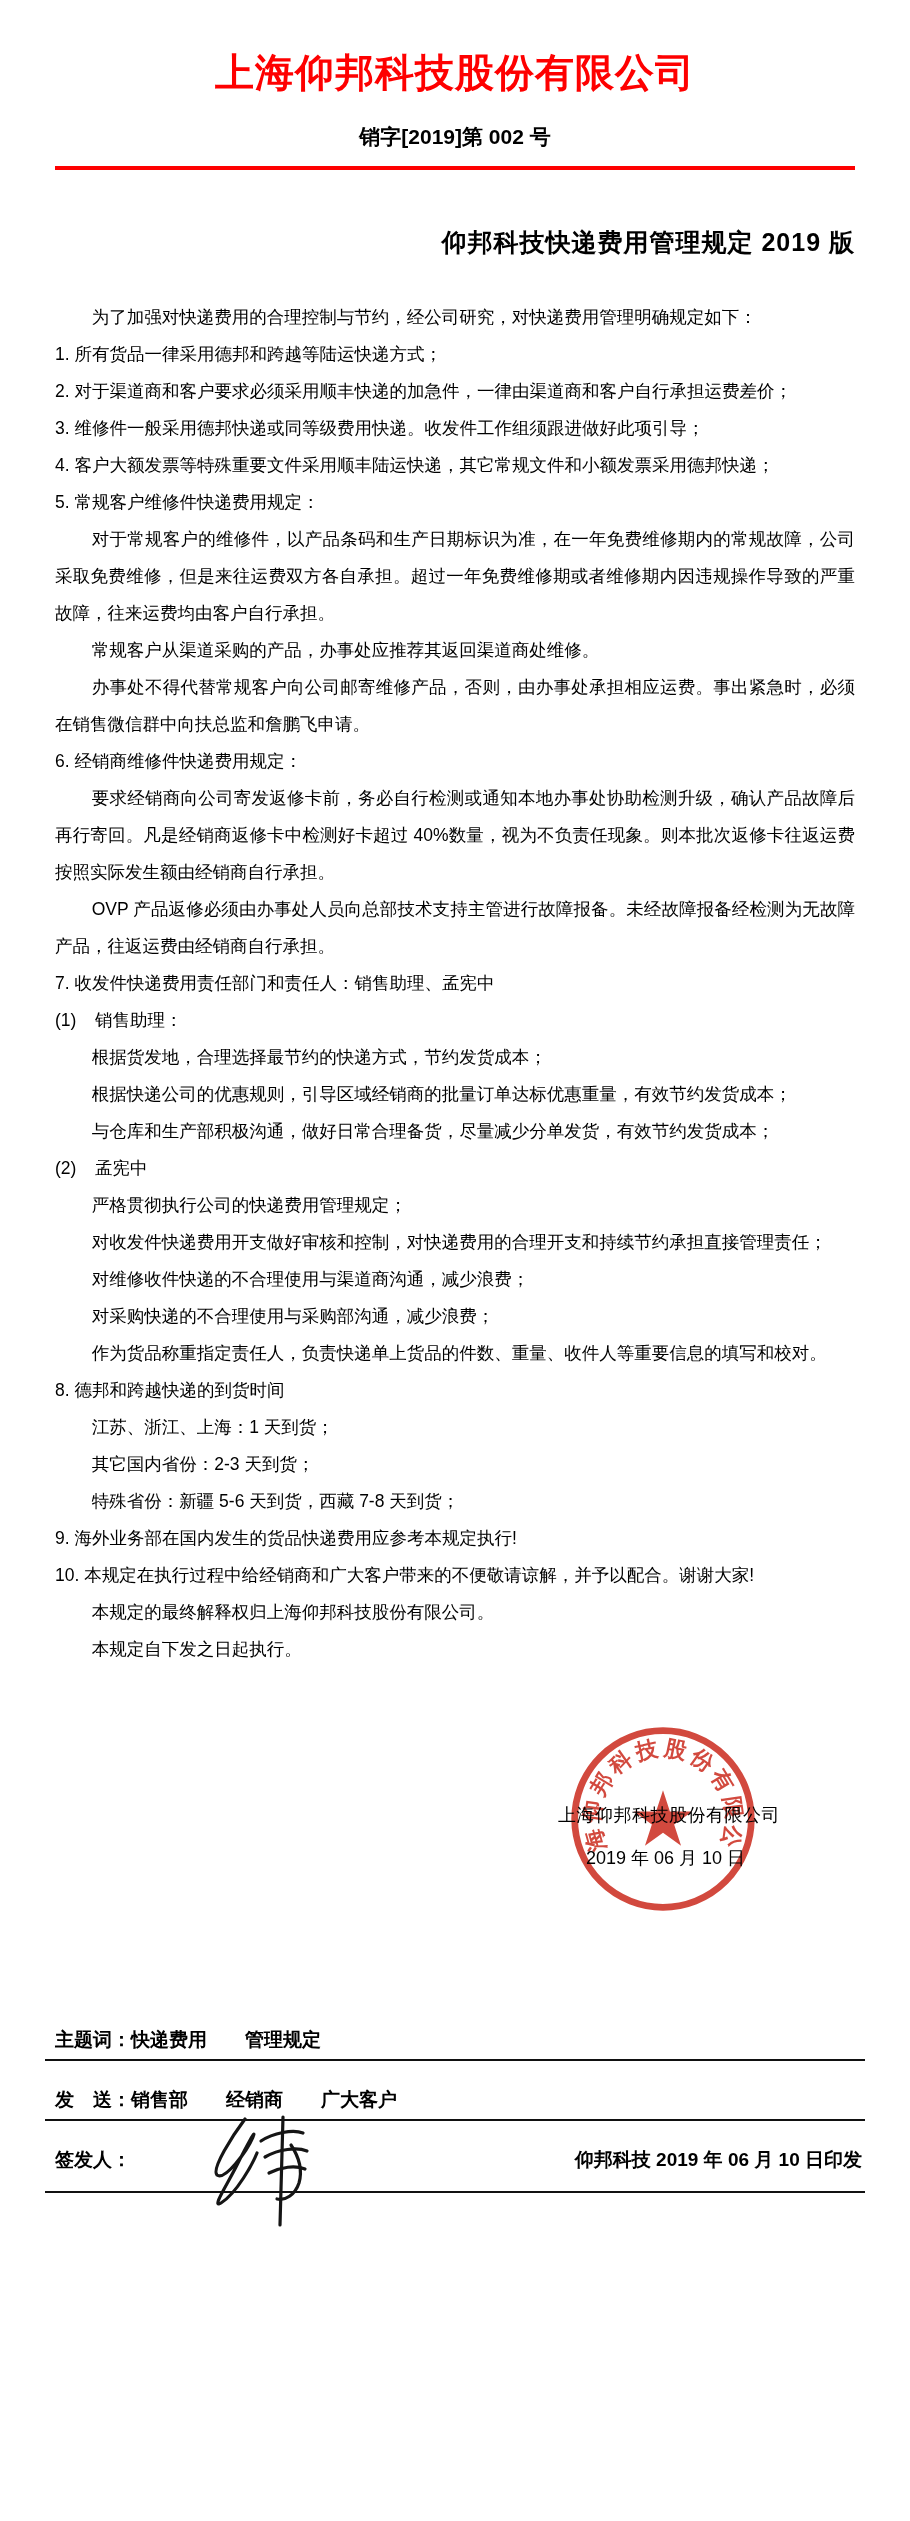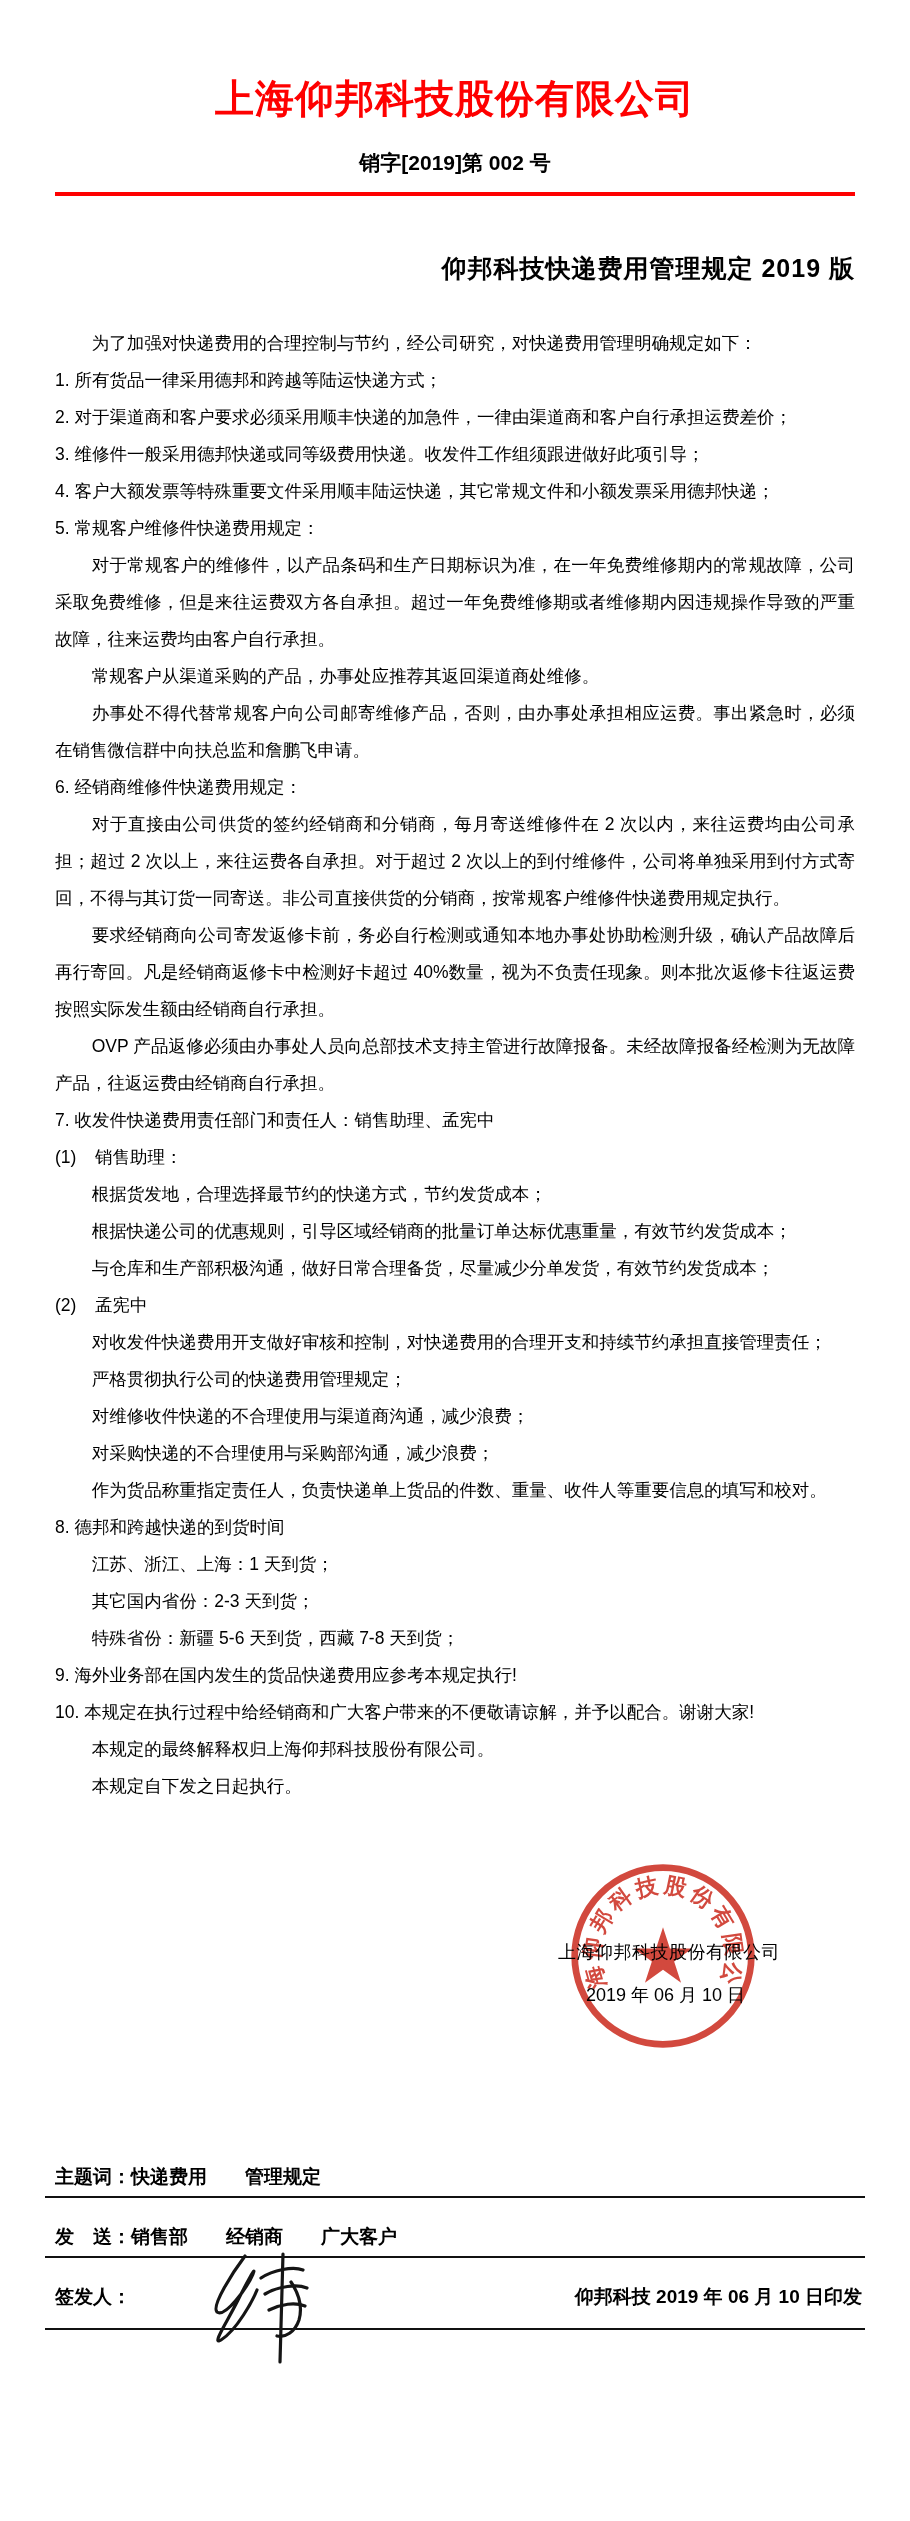--- a/index.html
+++ b/index.html
@@ -1,20 +1,20 @@
 <!DOCTYPE html>
 <html><head>
 <meta charset="utf-8">
 <style>
   html,body{margin:0;padding:0;}
   body{
     width:910px;height:2521px;overflow:hidden;background:#ffffff;
     font-family:"Liberation Sans","DejaVu Sans",sans-serif;color:#000;
   }
-  .page{padding:58px 55px 0;position:relative;}
+  .page{padding:32px 55px 0;position:relative;}
   .company-title{
     margin:18px 0 0;text-align:center;font-size:39px;font-weight:900;
     color:#fe0000;letter-spacing:1px;line-height:1.2;
   }
   .doc-number{margin-top:26px;text-align:center;font-size:21px;font-weight:600;}
   .red-rule{height:4px;background:#fe0000;margin-top:15px;}
   .doc-title{margin-top:56px;text-align:right;font-size:25px;font-weight:bold;letter-spacing:1px;}
   .body-text{margin-top:40px;font-size:17.5px;line-height:37px;}
   .body-text p{margin:0;}
   .indent{text-indent:2.1em;}
@@ -54,37 +54,36 @@
     <p class="indent">为了加强对快递费用的合理控制与节约，经公司研究，对快递费用管理明确规定如下：</p>
     <p class="flush">1. 所有货品一律采用德邦和跨越等陆运快递方式；</p>
     <p class="flush">2. 对于渠道商和客户要求必须采用顺丰快递的加急件，一律由渠道商和客户自行承担运费差价；</p>
     <p class="flush">3. 维修件一般采用德邦快递或同等级费用快递。收发件工作组须跟进做好此项引导；</p>
     <p class="flush">4. 客户大额发票等特殊重要文件采用顺丰陆运快递，其它常规文件和小额发票采用德邦快递；</p>
     <p class="flush">5. 常规客户维修件快递费用规定：</p>
     <p class="indent just">对于常规客户的维修件，以产品条码和生产日期标识为准，在一年免费维修期内的常规故障，公司采取免费维修，但是来往运费双方各自承担。超过一年免费维修期或者维修期内因违规操作导致的严重故障，往来运费均由客户自行承担。</p>
     <p class="indent">常规客户从渠道采购的产品，办事处应推荐其返回渠道商处维修。</p>
     <p class="indent just">办事处不得代替常规客户向公司邮寄维修产品，否则，由办事处承担相应运费。事出紧急时，必须在销售微信群中向扶总监和詹鹏飞申请。</p>
     <p class="flush">6. 经销商维修件快递费用规定：</p>
-    <p class="indent just">对于直接由公司供货的签约经销商和分销商，每月寄送维修件在 2 次以内，来往运费均由公司承担；超过 2 次以上，来往运费各自承担。对于超过 2 次以上的到付维修件，公司将单独采用到付方式寄回，不得与其订货一同寄送。非公司直接供货的分销商，按常规客户维修件快递费用规定执行。</p>
     <p class="indent just">要求经销商向公司寄发返修卡前，务必自行检测或通知本地办事处协助检测升级，确认产品故障后再行寄回。凡是经销商返修卡中检测好卡超过 40%数量，视为不负责任现象。则本批次返修卡往返运费按照实际发生额由经销商自行承担。</p>
     <p class="indent just">OVP 产品返修必须由办事处人员向总部技术支持主管进行故障报备。未经故障报备经检测为无故障产品，往返运费由经销商自行承担。</p>
     <p class="flush">7. 收发件快递费用责任部门和责任人：销售助理、孟宪中</p>
     <p class="enum">
       <span class="enum-marker">(1)</span>
       <span>销售助理：</span>
     </p>
     <p class="sub">根据货发地，合理选择最节约的快递方式，节约发货成本；</p>
     <p class="sub">根据快递公司的优惠规则，引导区域经销商的批量订单达标优惠重量，有效节约发货成本；</p>
     <p class="sub">与仓库和生产部积极沟通，做好日常合理备货，尽量减少分单发货，有效节约发货成本；</p>
     <p class="enum">
       <span class="enum-marker">(2)</span>
       <span>孟宪中</span>
     </p>
+    <p class="sub">严格贯彻执行公司的快递费用管理规定；</p>
     <p class="sub">对收发件快递费用开支做好审核和控制，对快递费用的合理开支和持续节约承担直接管理责任；</p>
-    <p class="sub">严格贯彻执行公司的快递费用管理规定；</p>
     <p class="sub">对维修收件快递的不合理使用与渠道商沟通，减少浪费；</p>
     <p class="sub">对采购快递的不合理使用与采购部沟通，减少浪费；</p>
     <p class="sub">作为货品称重指定责任人，负责快递单上货品的件数、重量、收件人等重要信息的填写和校对。</p>
     <p class="flush">8. 德邦和跨越快递的到货时间</p>
     <p class="sub">江苏、浙江、上海：1 天到货；</p>
     <p class="sub">其它国内省份：2-3 天到货；</p>
     <p class="sub">特殊省份：新疆 5-6 天到货，西藏 7-8 天到货；</p>
     <p class="flush">9. 海外业务部在国内发生的货品快递费用应参考本规定执行!</p>
     <p class="flush">10. 本规定在执行过程中给经销商和广大客户带来的不便敬请谅解，并予以配合。谢谢大家!</p>
     <p class="indent gap-top">本规定的最终解释权归上海仰邦科技股份有限公司。</p>

